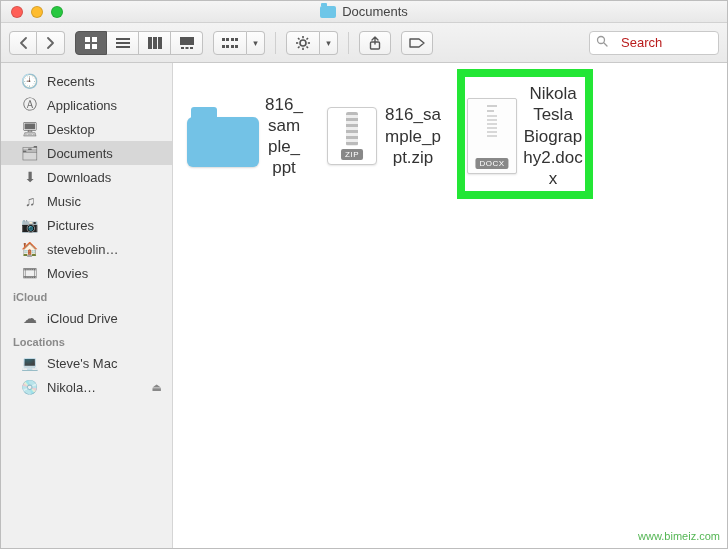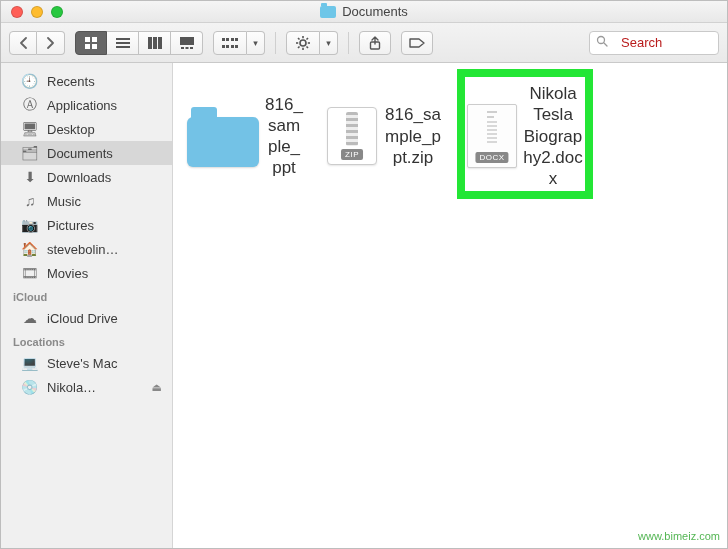--- a/index.html
+++ b/index.html
@@ -46,21 +46,21 @@
 
   .content { flex: 1; background: #fff; padding: 20px 14px; overflow: hidden; }
   .grid { display: flex; flex-wrap: wrap; gap: 10px 24px; }
   .file { width: 116px; display: flex; flex-direction: row; align-items: center; gap: 6px; }
   .thumb { width: 80px; height: 64px; display: flex; align-items: center; justify-content: center; position: relative; }
   .folder-big { width: 72px; height: 50px; background: #73c2e6; border-radius: 6px; position: relative; top: 6px; box-shadow: 0 1px 2px rgba(0,0,0,0.15); }
   .folder-big::before { content: ""; position: absolute; top: -10px; left: 4px; width: 26px; height: 12px; background: #73c2e6; border-radius: 3px 3px 0 0; }
   .zip-icon { width: 50px; height: 58px; background: #fff; border: 1px solid #ccc; border-radius: 4px; position: relative; box-shadow: 0 1px 2px rgba(0,0,0,0.1); }
   .zip-icon::before { content: ""; position: absolute; left: 50%; top: 4px; transform: translateX(-50%); width: 12px; height: 34px; background: repeating-linear-gradient(#bbb 0 3px,#eee 3px 6px); border-radius: 2px; }
   .zip-icon .badge, .doc-icon .badge { position: absolute; bottom: 4px; left: 50%; transform: translateX(-50%); font-size: 8px; background: #888; color: #fff; padding: 1px 4px; border-radius: 2px; letter-spacing: 0.5px; }
-  .doc-icon { width: 50px; height: 64px; background: #fdfdfd; border: 1px solid #ccc; border-radius: 2px; position: relative; box-shadow: 0 1px 2px rgba(0,0,0,0.1); padding: 6px 19px; }
+  .doc-icon { width: 50px; height: 76px; background: #fdfdfd; border: 1px solid #ccc; border-radius: 2px; position: relative; box-shadow: 0 1px 2px rgba(0,0,0,0.1); padding: 6px 19px; }
   .doc-icon .line { height: 2px; background: #cfcfcf; margin-bottom: 3px; }
   .doc-icon .line.short { width: 65%; }
   .doc-icon .para { height: 2px; background: #d8d8d8; margin-bottom: 2px; }
   .pdf-icon { width: 50px; height: 60px; background: #fdfdfd; border: 1px solid #ccc; border-radius: 2px; position: relative; box-shadow: 0 1px 2px rgba(0,0,0,0.1); padding: 5px 5px; }
   .pdf-icon::before { content: ""; position: absolute; left: -3px; top: 3px; bottom: 3px; width: 6px; background: #ddd; border-radius: 3px; }
   .pdf-icon .pl { height: 2px; background: #bdbdbd; margin-bottom: 2px; }
   .fname { font-size: 17px; color: #333; text-align: center; line-height: 1.25; max-width: 124px; word-break: break-word; }
   .file.highlighted { position: relative; }
   .file.highlighted::before { content: ""; position: absolute; inset: -14px -10px -10px -10px; border: 8px solid #23e635; pointer-events: none; }
 

